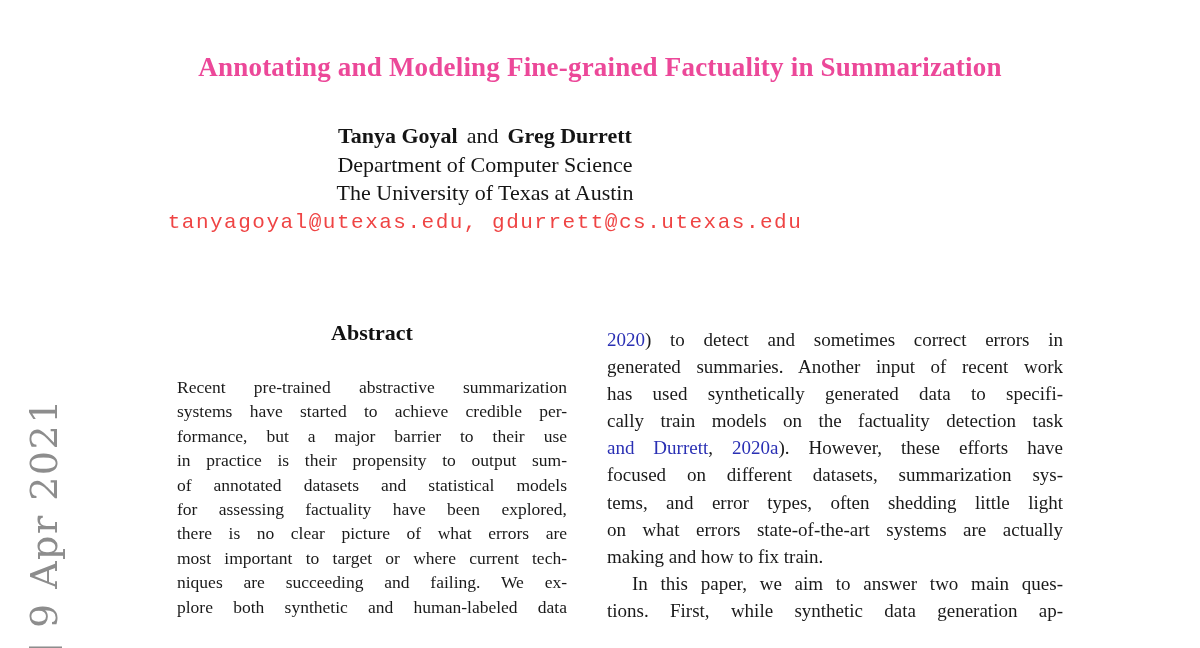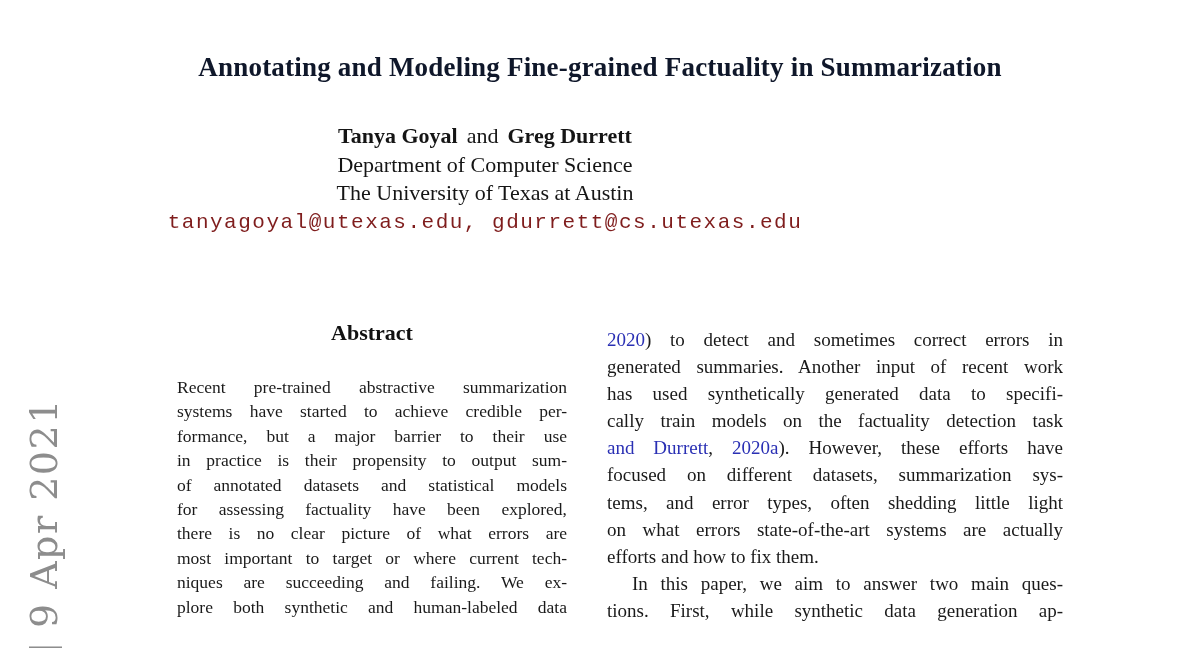--- a/index.html
+++ b/index.html
@@ -11,32 +11,32 @@
   }
   .watermark{
     position:absolute;left:22px;top:658px;
     transform-origin:0 0;transform:rotate(-90deg);
     font-size:38px;letter-spacing:1.5px;white-space:nowrap;
     color:var(--wm,#8d8d8d);
     font-family:"DejaVu Serif","Liberation Serif",serif;
   }
   .title{
     position:absolute;top:50px;left:0;width:1200px;text-align:center;
-    font-weight:bold;font-size:27px;line-height:34px;color:#0f172a;
+    font-weight:bold;font-size:27px;line-height:34px;color:#ec4899;
     letter-spacing:0.2px;
   }
   .authorblock{
     position:absolute;top:122px;left:0;width:970px;text-align:center;
     font-size:22px;line-height:28.5px;color:#151515;
   }
   .author-name{font-weight:bold;}
   .author-sep{padding:0 9px;}
   .email-line{
     font-family:"Liberation Mono","DejaVu Sans Mono",monospace;
-    font-size:21px;letter-spacing:1.5px;color:#7f1d1d;margin-top:1px;
+    font-size:21px;letter-spacing:1.5px;color:#ef4444;margin-top:1px;
   }
   .leftcol{position:absolute;left:177px;top:320px;width:390px;}
   .abs-heading{
     text-align:center;font-weight:bold;font-size:22px;line-height:26px;color:#111;
   }
   .abs-body{margin-top:29px;font-size:17.5px;line-height:24.4px;}
   .rightcol{position:absolute;left:607px;top:326px;width:456px;font-size:19px;line-height:27.1px;}
   .tline{text-align:justify;text-align-last:justify;}
   .tline.lastline{text-align-last:left;}
   .tline.indent{text-indent:25px;}
@@ -77,19 +77,19 @@
 <div class="rightcol">
   <div>
       <div class="tline"><span class="cite">2020</span><span>) to detect and sometimes correct errors in</span></div>
       <div class="tline"><span>generated summaries. Another input of recent work</span></div>
       <div class="tline"><span>has used synthetically generated data to specifi-</span></div>
       <div class="tline"><span>cally train models on the factuality detection task</span></div>
       <div class="tline"><span class="cite">and Durrett</span><span>, </span><span class="cite">2020a</span><span>). However, these efforts have</span></div>
       <div class="tline"><span>focused on different datasets, summarization sys-</span></div>
       <div class="tline"><span>tems, and error types, often shedding little light</span></div>
       <div class="tline"><span>on what errors state-of-the-art systems are actually</span></div>
-      <div class="tline lastline"><span>efforts and how to fix them.</span></div>
+      <div class="tline lastline"><span>making and how to fix train.</span></div>
     </div>
   <div>
       <div class="tline indent"><span>In this paper, we aim to answer two main ques-</span></div>
       <div class="tline"><span>tions. First, while synthetic data generation ap-</span></div>
     </div>
 </div>
 
 </body></html>

